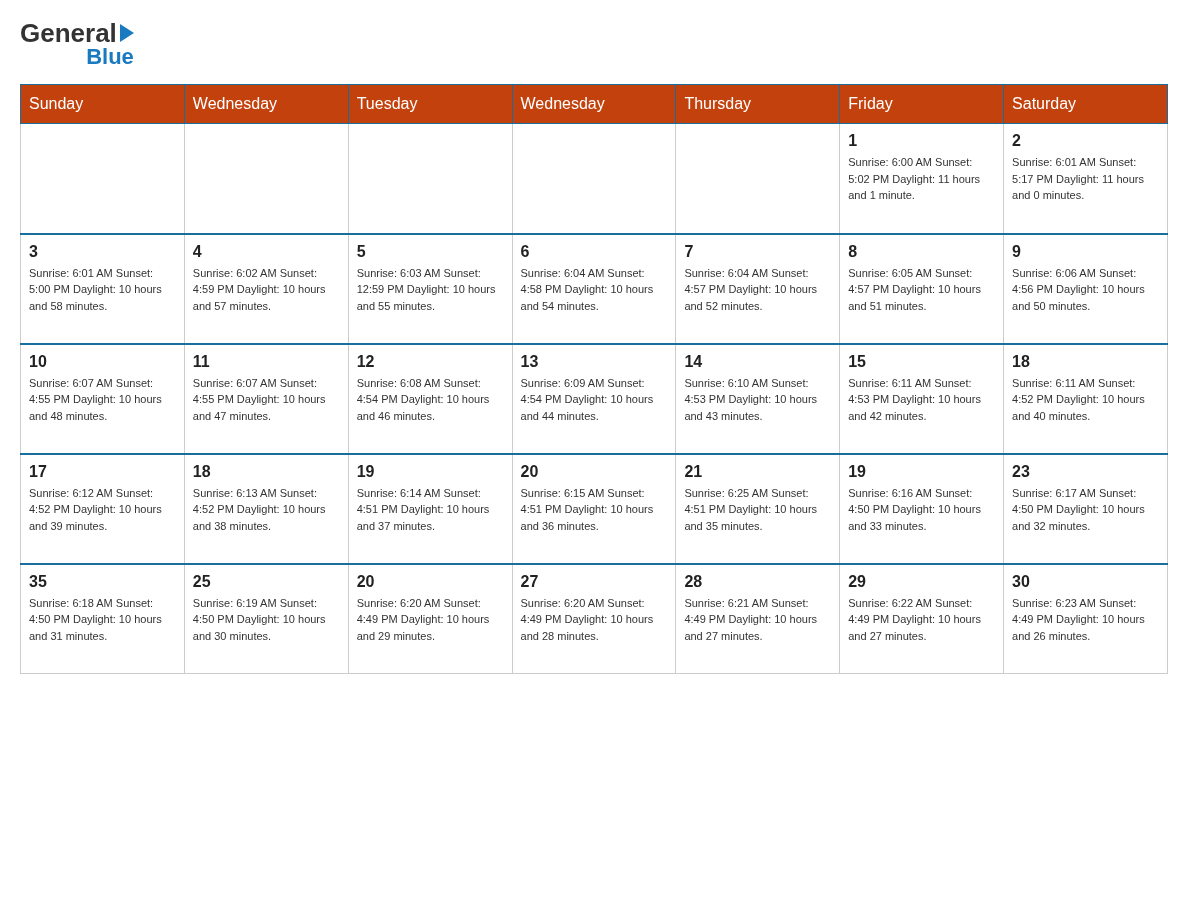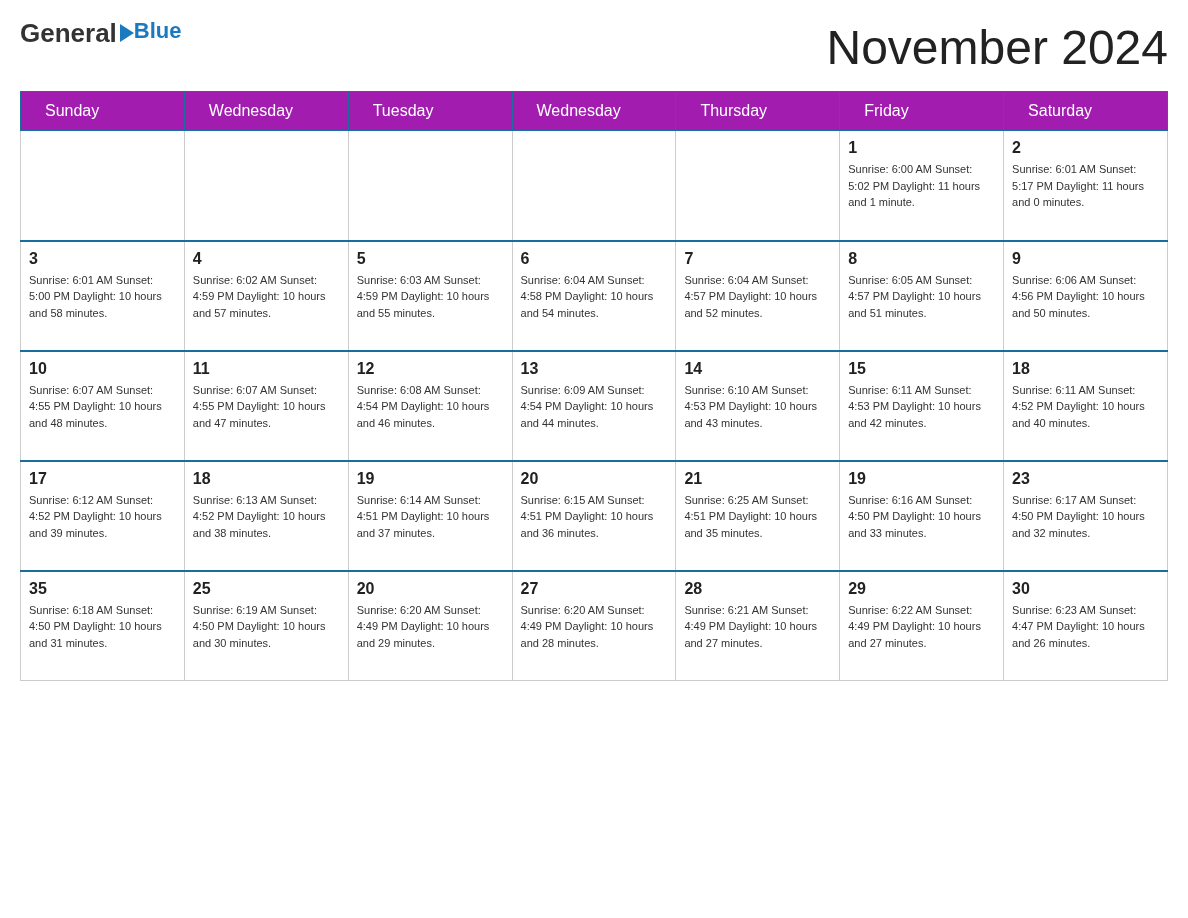--- a/index.html
+++ b/index.html
@@ -16,20 +16,21 @@
       align-items: flex-start;
       margin-bottom: 16px;
     }
     .logo {
       display: flex;
       align-items: center;
       gap: 0;
     }
     .logo-wrapper {
       display: flex;
+      flex-direction: column;
     }
     .logo-line1 {
       font-size: 26px;
       font-weight: bold;
       color: #333;
       line-height: 1;
     }
     .logo-line2 {
       font-size: 22px;
       font-weight: bold;
@@ -58,25 +59,25 @@
     .location-title {
       font-size: 22px;
       color: #333;
     }
     .calendar {
       width: 100%;
       border-collapse: collapse;
       border: 1px solid #aaa;
     }
     .calendar th {
-      background: #a21caf;
+      background: #c2410c;
       color: #fff;
       font-size: 16px;
       font-weight: normal;
-      padding: 10px 24px;
+      padding: 10px 8px;
       text-align: left;
       border: 1px solid #1a6e9e;
     }
     .calendar td {
       width: calc(100% / 7);
       vertical-align: top;
       padding: 8px;
       border: 1px solid #ccc;
       min-height: 110px;
       height: 110px;
@@ -109,21 +110,20 @@
   <div class="logo">
     <div class="logo-wrapper">
       <div style="display:flex; align-items:center;">
         <span class="logo-line1">General</span>
         <span class="logo-triangle"></span>
       </div>
       <span class="logo-line2">Blue</span>
     </div>
   </div>
   <div class="title-section">
-    <div class="month-title">November 2024</div>
   </div>
 </div>
 
 <table class="calendar">
   <thead>
     <tr>
     <th>Sunday</th>
         <th>Wednesday</th>
         <th>Tuesday</th>
         <th>Wednesday</th>
@@ -161,21 +161,21 @@
         </td>
         <td>
           <span class="day-number">4</span>
           <div class="day-info">Sunrise: 6:02 AM
 Sunset: 4:59 PM
 Daylight: 10 hours and 57 minutes.</div>
         </td>
         <td>
           <span class="day-number">5</span>
           <div class="day-info">Sunrise: 6:03 AM
-Sunset: 4:59 PM
+Sunset: 12:59 PM
 Daylight: 10 hours and 55 minutes.</div>
         </td>
         <td>
           <span class="day-number">6</span>
           <div class="day-info">Sunrise: 6:04 AM
 Sunset: 4:58 PM
 Daylight: 10 hours and 54 minutes.</div>
         </td>
         <td>
           <span class="day-number">7</span>
@@ -317,18 +317,18 @@
         </td>
         <td>
           <span class="day-number">29</span>
           <div class="day-info">Sunrise: 6:22 AM
 Sunset: 4:49 PM
 Daylight: 10 hours and 27 minutes.</div>
         </td>
         <td>
           <span class="day-number">30</span>
           <div class="day-info">Sunrise: 6:23 AM
-Sunset: 4:47 PM
+Sunset: 4:49 PM
 Daylight: 10 hours and 26 minutes.</div>
         </td>
       </tr>
     </tbody>
 </table>
 
 </body></html>

